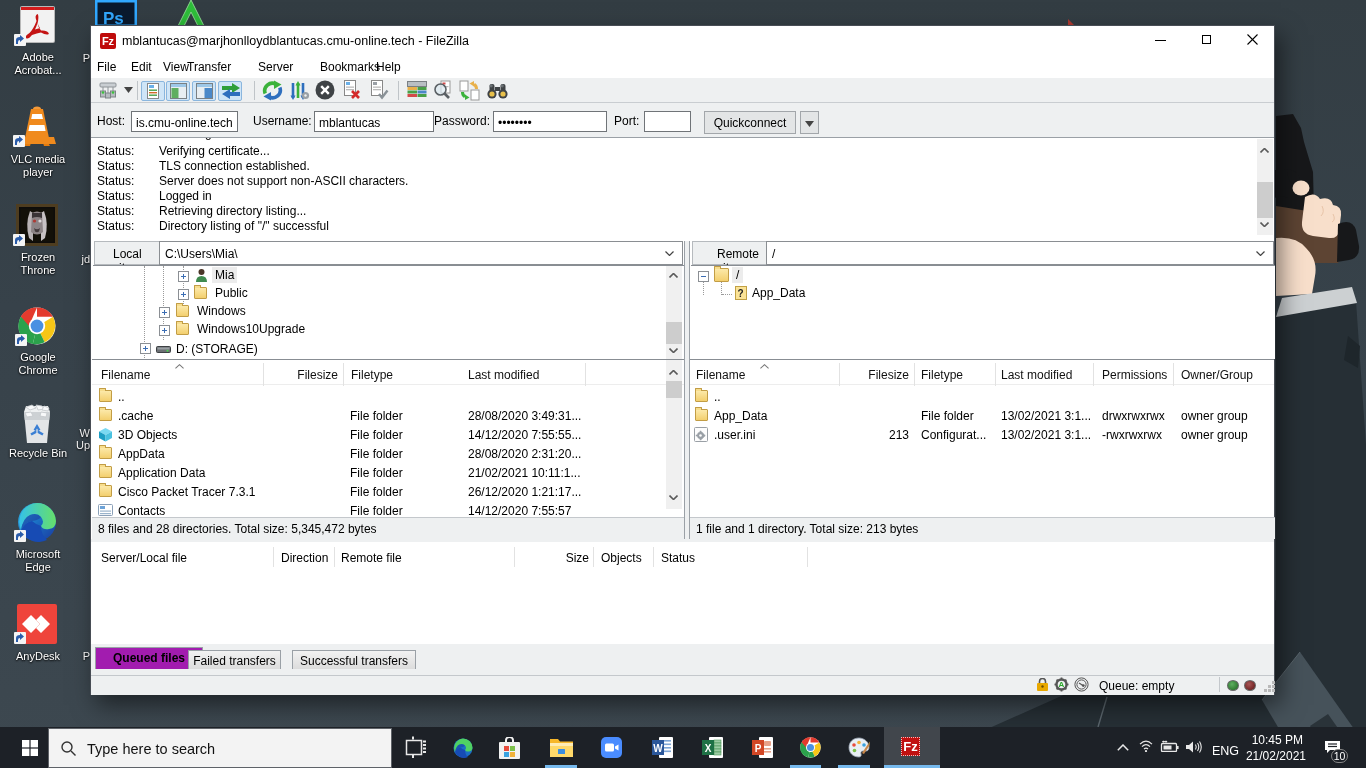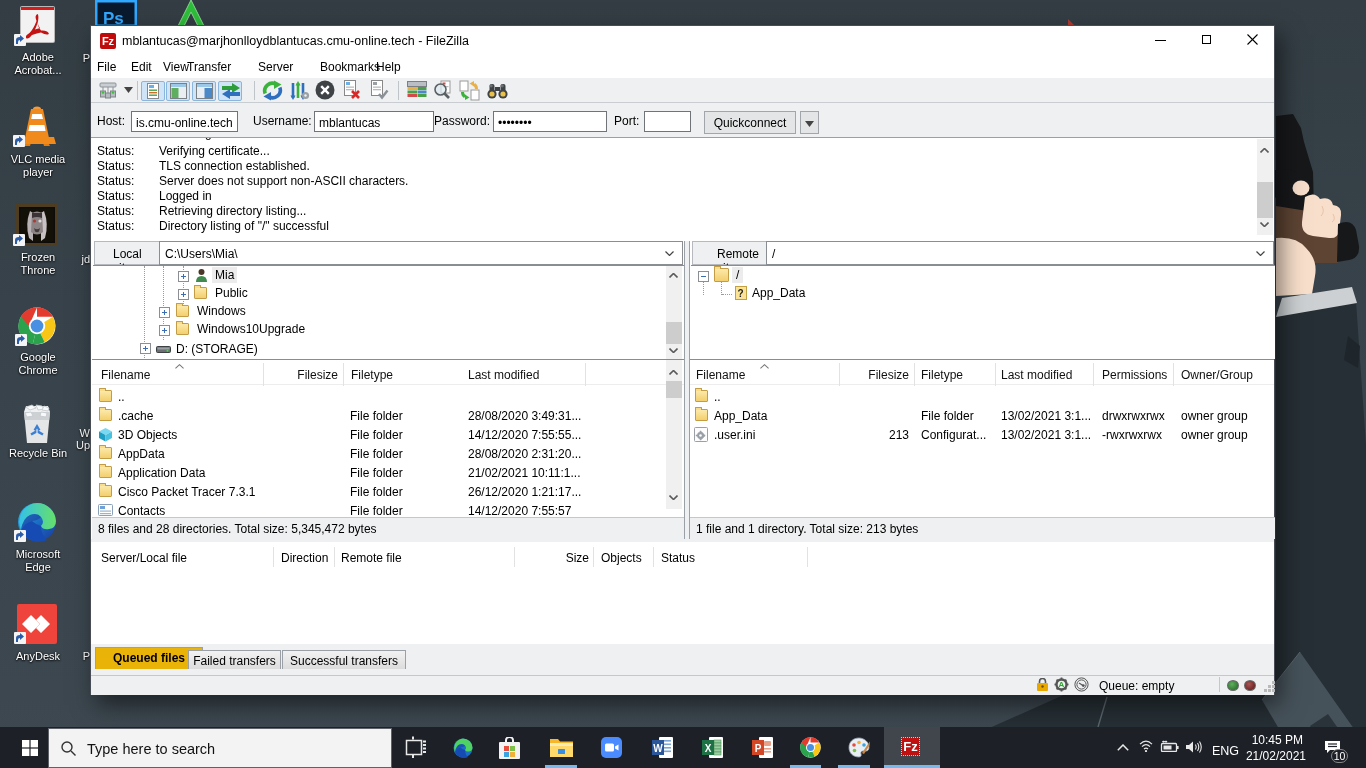--- a/index.html
+++ b/index.html
@@ -681,23 +681,23 @@
       <div class="colsep" style="left:423px;top:2px;height:20px;"></div>
       <span class="abs" style="left:448px;width:50px;top:6px;text-align:right;">Size</span>
       <div class="colsep" style="left:502px;top:2px;height:20px;"></div>
       <span class="abs" style="left:510px;top:6px;">Objects</span>
       <div class="colsep" style="left:562px;top:2px;height:20px;"></div>
       <span class="abs" style="left:570px;top:6px;">Status</span>
       <div class="colsep" style="left:716px;top:2px;height:20px;"></div>
     </div>
   </div>
   <div id="tabs">
-    <div class="tab" style="left:4px;width:108px;background:#eab308;font-weight:bold;top:3px;height:22px;">Queued files</div>
+    <div class="tab" style="left:4px;width:108px;background:#a21caf;font-weight:bold;top:3px;height:22px;">Queued files</div>
     <div class="tab" style="left:97px;width:93px;">Failed transfers</div>
-    <div class="tab" style="left:191px;width:124px;">Successful transfers</div>
+    <div class="tab" style="left:201px;width:124px;">Successful transfers</div>
   </div>
   <div id="statusbar">
     <div class="abs" style="left:0;top:6px;width:100%;height:1px;background:#c4c8cc;"></div>
     <svg class="abs" style="left:944px;top:9px;" width="16" height="13" viewBox="0 0 16 13">
         <rect x="2" y="5" width="11" height="8" rx="1" fill="#e8a800"></rect>
         <path d="M4.5,5 V3.5 a3,3 0 0 1 6,0 V5" fill="none" stroke="#555" stroke-width="1.6"></path>
         <circle cx="7.5" cy="8.5" r="1.2" fill="#6b4d00"></circle>
       </svg>
     <svg class="abs" style="left:963px;top:8px;" width="15" height="15" viewBox="0 0 15 15">
         <circle cx="7.5" cy="7.5" r="5" fill="none" stroke="#555" stroke-width="2.4"></circle>

